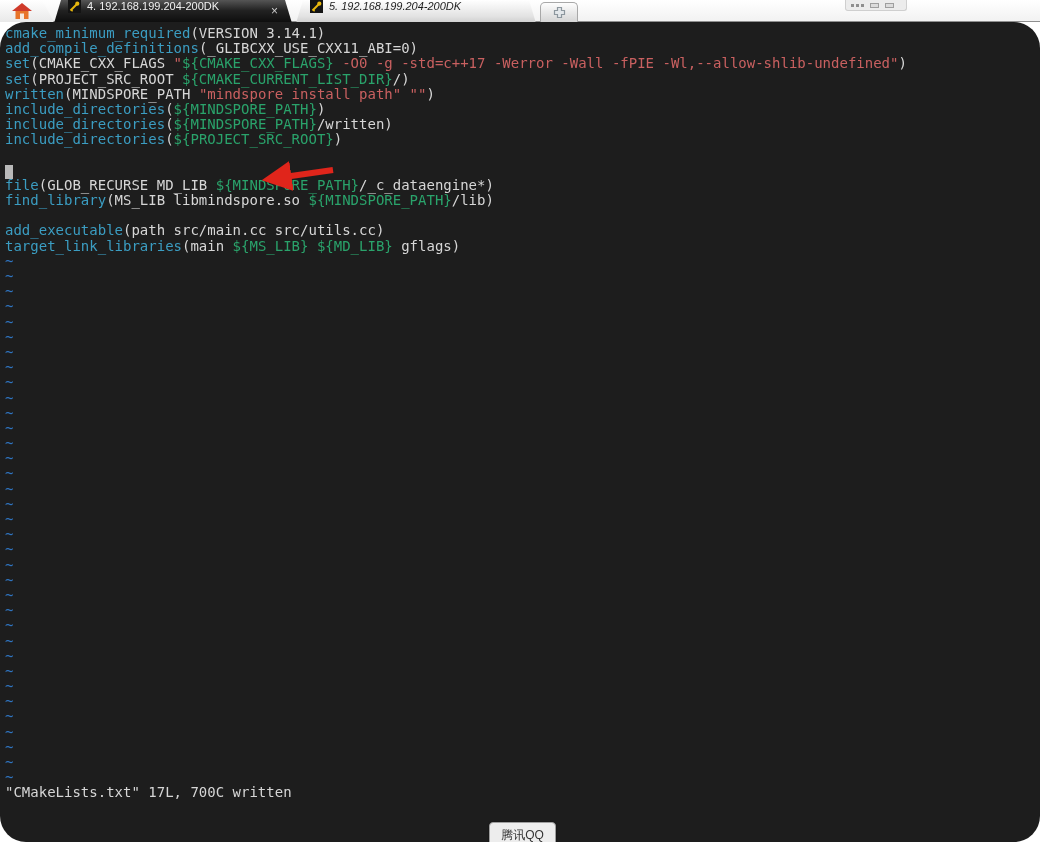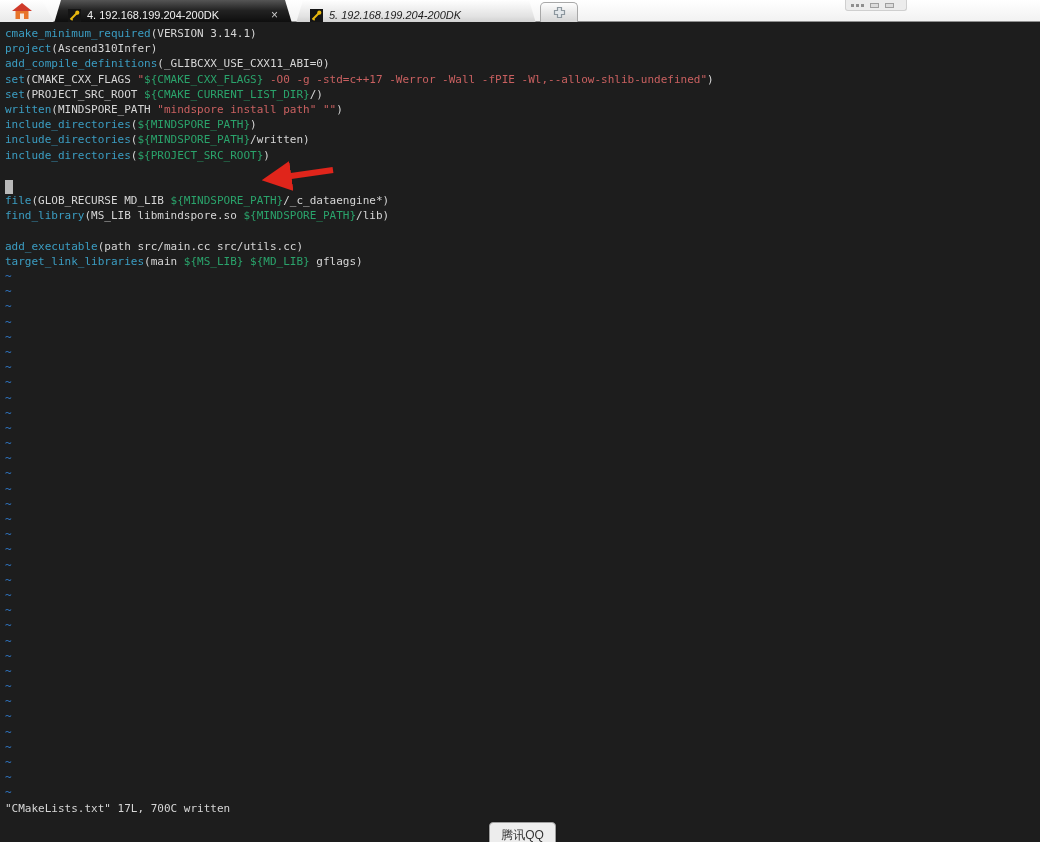--- a/index.html
+++ b/index.html
@@ -17,21 +17,21 @@
   .home-tab {
     position:absolute; left:0; top:0; width:54px; height:22px;
     background:linear-gradient(#ffffff,#e9e9e9);
     clip-path:polygon(0 0, 42px 0, 54px 100%, 0 100%);
     border-right:1px solid #bbb;
   }
   .home-tab svg { position:absolute; left:11px; top:3px; }
   .tab {
     position:absolute; top:0; height:30px;
     clip-path:polygon(9px 0, calc(100% - 9px) 0, 100% 100%, 0 100%);
-    display:flex; align-items:center;
+    display:flex; align-items:flex-start;
   }
   .tab-active {
     left:52px; width:242px;
     background:linear-gradient(#555 0%, #222 35%, #000 100%);
     color:#f0f0f0;
   }
   .tab-inactive {
     left:294px; width:244px;
     background:linear-gradient(#ffffff 0%, #e2e2e2 55%, #b8b8b8 100%);
     color:#1d1d1d;
@@ -58,23 +58,24 @@
     display:flex; align-items:center; gap:6px; padding-left:5px;
   }
   .mini-toolbar .dots { display:flex; gap:2px; }
   .mini-toolbar .dots i { width:3px; height:3px; background:#8f8f8f; display:block; }
   .mini-toolbar .mtb-glyph { width:9px; height:5px; border:1px solid #9f9f9f; background:#dcdcdc; }
   
   .terminal {
     position:absolute; top:22px; left:0; width:1040px; height:820px;
     background:var(--bg,#1d1d1d);
     font-family:"DejaVu Sans Mono", monospace;
-    font-size:11px; line-height:15.2px;
+    font-size:14px; line-height:15.2px;
     padding:4px 0 0 5px;
     color:var(--plain,#d6d6d6);
+    border-radius:26px;
   }
   .line { height:15.2px; white-space:pre; }
   .k-fn  { color:var(--fn,#3b9dc2); }
   .k-p   { color:var(--plain,#d6d6d6); }
   .k-v   { color:var(--var,#2aa36b);margin-top:20px; }
   .k-s   { color:var(--str,#c96060); }
   .k-cur {
     display:inline-block; width:8px; height:14px;
     background:#b9b9b9; vertical-align:-2px;
   }
@@ -140,21 +141,20 @@
           <i></i>
         </span>
       <span class="mtb-glyph"></span>
       <span class="mtb-glyph"></span>
     </div>
   </div>
 
   <div class="terminal">
     <div id="code-area">
         <div class="line"><span class="k-fn">cmake_minimum_required</span><span class="k-p">(VERSION 3.14.1)</span></div>
-        <div class="line"><span class="k-fn">project</span><span class="k-p">(Ascend310Infer)</span></div>
         <div class="line"><span class="k-fn">add_compile_definitions</span><span class="k-p">(_GLIBCXX_USE_CXX11_ABI=0)</span></div>
         <div class="line"><span class="k-fn">set</span><span class="k-p">(CMAKE_CXX_FLAGS </span><span class="k-s">"</span><span class="k-v">${CMAKE_CXX_FLAGS}</span><span class="k-s"> -O0 -g -std=c++17 -Werror -Wall -fPIE -Wl,--allow-shlib-undefined"</span><span class="k-p">)</span></div>
         <div class="line"><span class="k-fn">set</span><span class="k-p">(PROJECT_SRC_ROOT </span><span class="k-v">${CMAKE_CURRENT_LIST_DIR}</span><span class="k-p">/)</span></div>
         <div class="line"><span class="k-fn">written</span><span class="k-p">(MINDSPORE_PATH </span><span class="k-s">"mindspore install path" ""</span><span class="k-p">)</span></div>
         <div class="line"><span class="k-fn">include_directories</span><span class="k-p">(</span><span class="k-v">${MINDSPORE_PATH}</span><span class="k-p">)</span></div>
         <div class="line"><span class="k-fn">include_directories</span><span class="k-p">(</span><span class="k-v">${MINDSPORE_PATH}</span><span class="k-p">/written)</span></div>
         <div class="line"><span class="k-fn">include_directories</span><span class="k-p">(</span><span class="k-v">${PROJECT_SRC_ROOT}</span><span class="k-p">)</span></div>
         <div class="line"></div>
         <div class="line"><span class="k-cur"> </span></div>
         <div class="line"><span class="k-fn">file</span><span class="k-p">(GLOB_RECURSE MD_LIB </span><span class="k-v">${MINDSPORE_PATH}</span><span class="k-p">/_c_dataengine*)</span></div>

